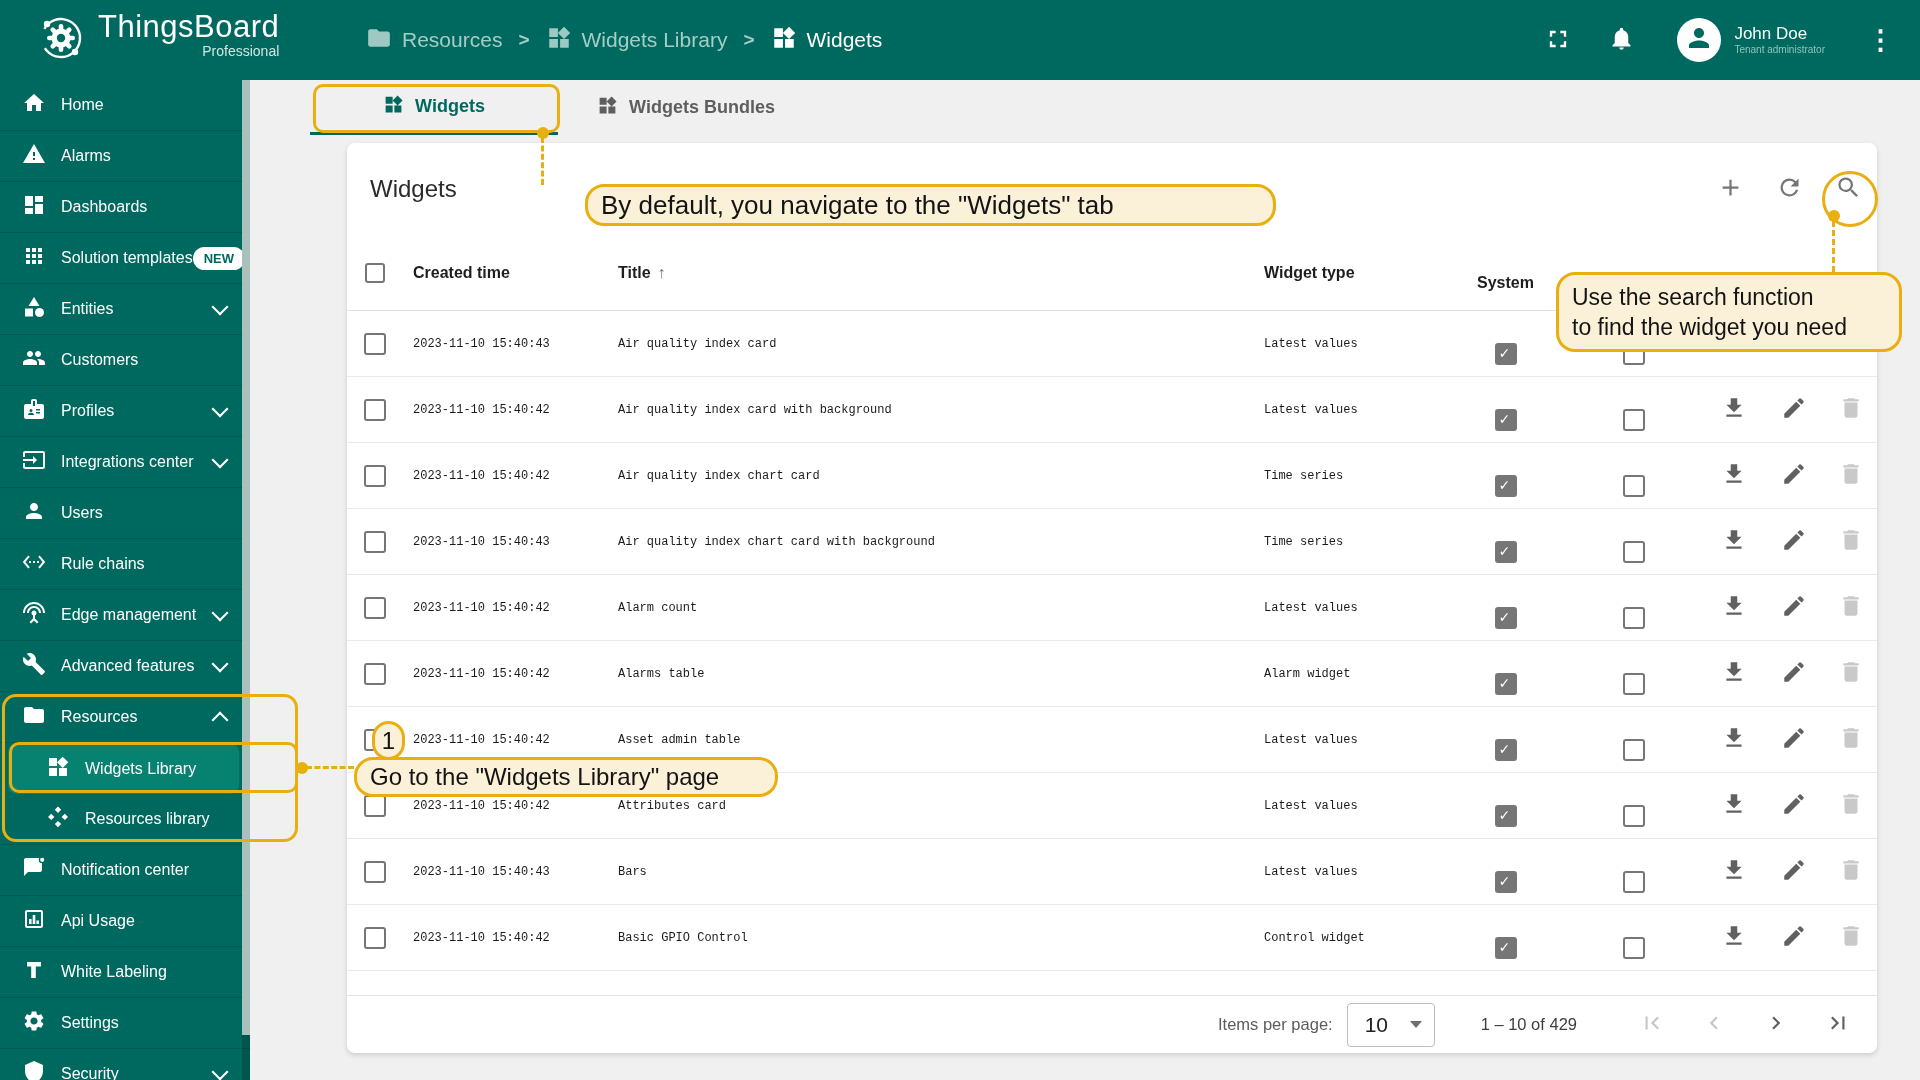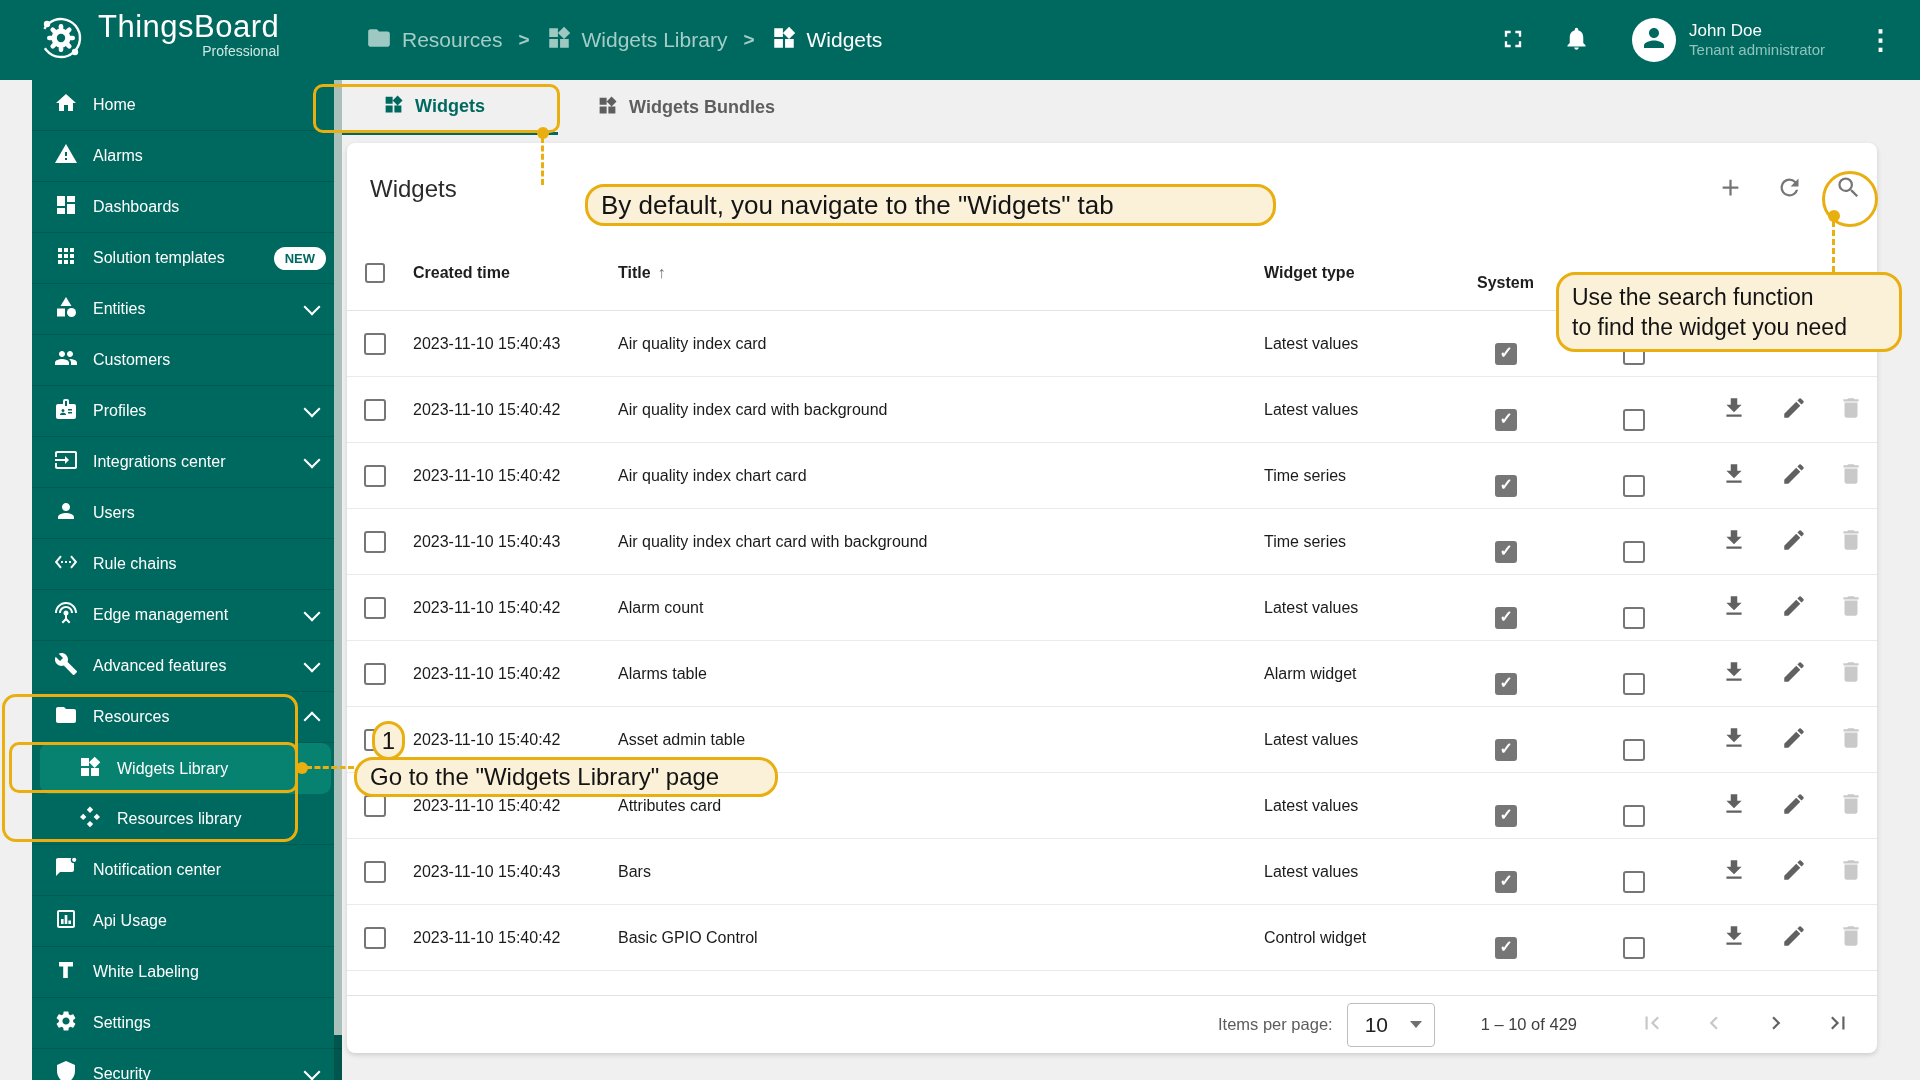--- a/index.html
+++ b/index.html
@@ -17,24 +17,24 @@
   .crumb{display:flex;align-items:center;gap:10px;cursor:pointer;}
   .crumb-label{font-size:21px;color:#A5CDC7;}
   .crumb.last .crumb-label{color:#fff;font-weight:500;}
   .crumb-sep{color:#A5CDC7;font-size:19px;font-weight:700;}
   .top-right{margin-left:auto;display:flex;align-items:center;padding-right:26px;}
   .tb-iconbtn{background:none;border:none;padding:0;cursor:pointer;display:flex;align-items:center;}
   .avatar{width:44px;height:44px;border-radius:50%;background:#fff;display:flex;align-items:center;
     justify-content:center;margin-left:42px;}
   .user-block{margin-left:13px;line-height:1.25;}
   .user-name{color:#fff;font-size:17px;}
-  .user-role{color:#8FC4BC;font-size:15px;}
+  .user-role{color:#8FC4BC;font-size:10px;}
   .dots{color:#fff;font-size:27px;font-weight:700;margin-left:42px;cursor:pointer;line-height:20px;}
   
-  .sidebar{position:absolute;left:0;top:80px;width:310px;height:1000px;background:#00695F;z-index:4;overflow:hidden;margin-left:32px;}
+  .sidebar{position:absolute;left:0;top:80px;width:250px;height:1000px;background:#00695F;z-index:4;overflow:hidden;}
   .sb-track{position:absolute;right:0;top:0;width:8px;height:1000px;background:rgba(0,0,0,0.18);}
   .sb-thumb{position:absolute;right:0;top:0;width:8px;height:955px;background:#A9C0BB;cursor:pointer;}
   .sb-item{height:51px;display:flex;align-items:center;padding-left:22px;box-sizing:border-box;
     border-bottom:1px solid rgba(0,0,0,0.14);cursor:pointer;}
   .sb-item .icn{flex:0 0 24px;}
   .sb-label{color:#fff;font-size:16px;font-weight:500;margin-left:15px;white-space:nowrap;}
   .sb-item.child{padding-left:46px;}
   .sb-item.selected{background:#078170;border-radius:9px;margin:0 11px 0 8px;padding-left:38px;border-bottom:none;}
   .chev{width:10px;height:10px;border-right:2.5px solid #fff;border-bottom:2.5px solid #fff;
     transform:rotate(45deg);margin-left:auto;margin-right:24px;margin-top:-4px;}
@@ -53,21 +53,21 @@
   .content{flex:1;padding:8px 43px 27px 37px;box-sizing:border-box;}
   .card{width:1530px;height:910px;background:#fff;border-radius:8px;box-shadow:0 2px 5px rgba(0,0,0,0.15);
     display:flex;flex-direction:column;overflow:hidden;}
   .card-head{height:92px;display:flex;align-items:center;padding:0 14px;box-sizing:border-box;}
   .card-title{font-size:24px;font-weight:500;color:#2B2B2B;margin-left:9px;}
   .card-tools{margin-left:auto;display:flex;align-items:center;gap:32px;padding-right:1px;}
   .toolbtn{background:none;border:none;padding:0;cursor:pointer;display:flex;}
   
   .tgrid{display:grid;grid-template-columns:56px 215px 590px 240px 115px 141px 60px 60px 53px;align-items:center;}
   .thead{height:75px;border-bottom:1px solid #E3E3E3;font-weight:700;font-size:16px;color:#1E1E1E;}
-  .trow{height:65px;border-bottom:1px solid #EAEAEA;font-size:16px;color:#1B1B1B;cursor:pointer;}
+  .trow{height:65px;border-bottom:1px solid #EAEAEA;font-size:12px;color:#1B1B1B;cursor:pointer;font-family:Liberation Mono, monospace;}
   .c-sel{justify-self:center;}
   .c-created{padding-left:10px;}
   .c-type{padding-left:56px;}
   .c-center{justify-self:center;margin-top:20px;}
   .sort-arrow{color:#6F6F6F;font-size:16px;font-weight:700;margin-left:7px;}
   .cb{width:22px;height:22px;border:2px solid #767676;border-radius:3px;box-sizing:border-box;
     background:#fff;display:inline-block;position:relative;cursor:pointer;}
   .cb.small{width:20px;height:20px;}
   .cb.checked{background:#767676;}
   .cb.checked::after{content:"✓";position:absolute;left:3px;top:-2px;color:#fff;font-size:16px;font-weight:700;}

